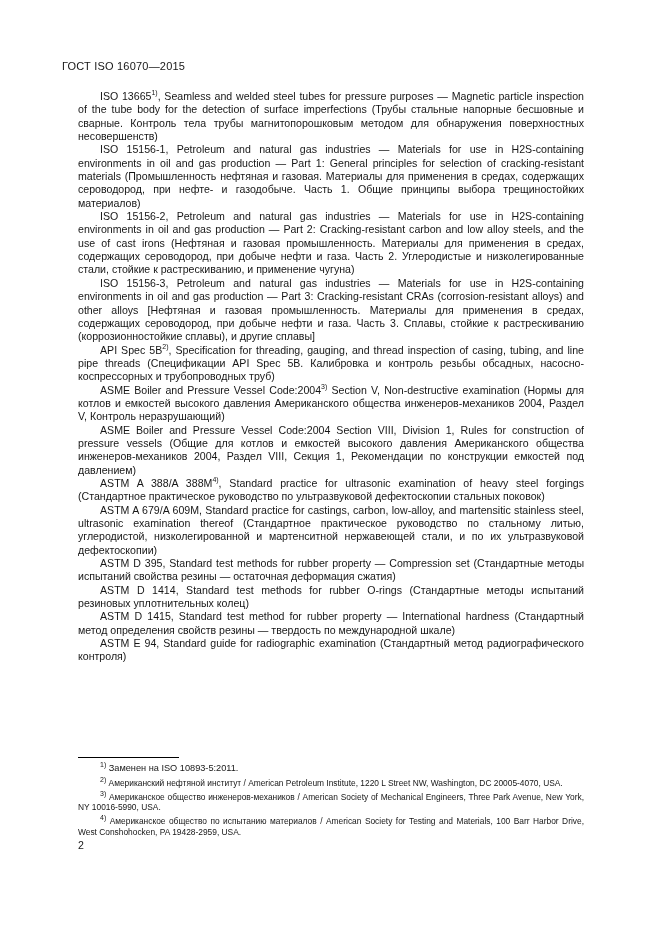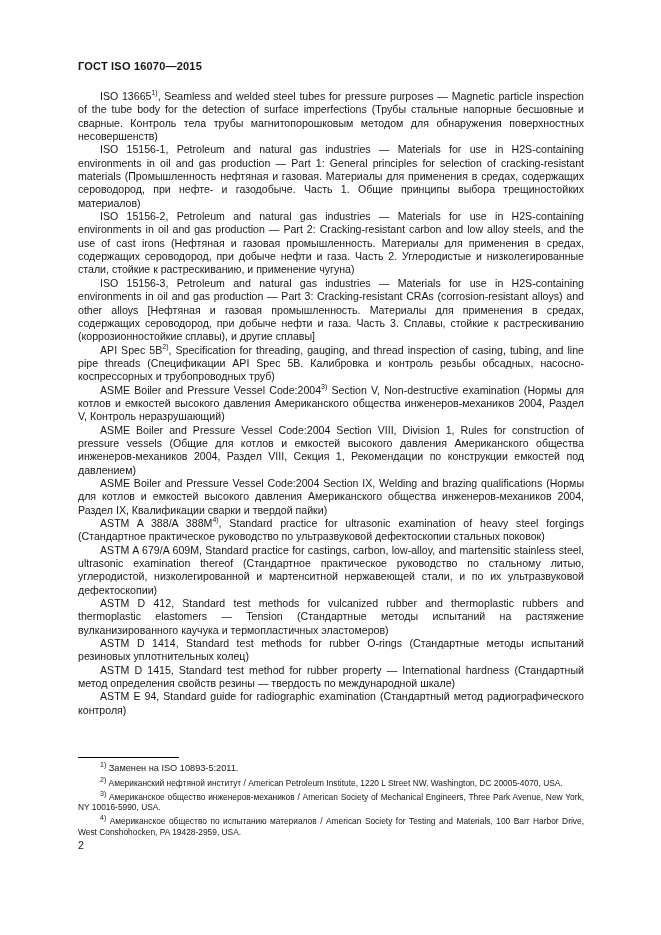--- a/index.html
+++ b/index.html
@@ -11,24 +11,24 @@
     position: relative;
     width: 661px;
     height: 935px;
     background: #ffffff;
     color: #161616;
     font-family: "Liberation Sans", sans-serif;
     overflow: hidden;
   }
   .running-header {
     position: absolute;
-    left: 78px;
+    left: 62px;
     top: 60px;
     font-size: 11px;
-    font-weight: bold;
+    font-weight: normal;
     letter-spacing: 0.2px;
     white-space: nowrap;
   }
   .references {
     position: absolute;
     left: 78px;
     top: 90px;
     width: 506px;
     font-size: 10.6px;
     line-height: 13.35px;
@@ -83,24 +83,23 @@
   <div class="running-header">ГОСТ ISO 16070—2015</div>
 
   <div class="references" id="references">
       <p>ISO 13665<sup>1)</sup>, Seamless and welded steel tubes for pressure purposes — Magnetic particle inspection of the tube body for the detection of surface imperfections (Трубы стальные напорные бесшовные и сварные. Контроль тела трубы магнитопорошковым методом для обнаружения поверхностных несовершенств)</p>
       <p>ISO 15156-1, Petroleum and natural gas industries — Materials for use in H2S-containing environments in oil and gas production — Part 1: General principles for selection of cracking-resistant materials (Промышленность нефтяная и газовая. Материалы для применения в средах, содержащих сероводород, при нефте- и газодобыче. Часть 1. Общие принципы выбора трещиностойких материалов)</p>
       <p>ISO 15156-2, Petroleum and natural gas industries — Materials for use in H2S-containing environments in oil and gas production — Part 2: Cracking-resistant carbon and low alloy steels, and the use of cast irons (Нефтяная и газовая промышленность. Материалы для применения в средах, содержащих сероводород, при добыче нефти и газа. Часть 2. Углеродистые и низколегированные стали, стойкие к растрескиванию, и применение чугуна)</p>
       <p>ISO 15156-3, Petroleum and natural gas industries — Materials for use in H2S-containing environments in oil and gas production — Part 3: Cracking-resistant CRAs (corrosion-resistant alloys) and other alloys [Нефтяная и газовая промышленность. Материалы для применения в средах, содержащих сероводород, при добыче нефти и газа. Часть 3. Сплавы, стойкие к растрескиванию (коррозионностойкие сплавы), и другие сплавы]</p>
       <p>API Spec 5B<sup>2)</sup>, Specification for threading, gauging, and thread inspection of casing, tubing, and line pipe threads (Спецификации API Spec 5B. Калибровка и контроль резьбы обсадных, насосно-коспрессорных и трубопроводных труб)</p>
       <p>ASME Boiler and Pressure Vessel Code:2004<sup>3)</sup> Section V, Non-destructive examination (Нормы для котлов и емкостей высокого давления Американского общества инженеров-механиков 2004, Раздел V, Контроль неразрушающий)</p>
       <p>ASME Boiler and Pressure Vessel Code:2004 Section VIII, Division 1, Rules for construction of pressure vessels (Общие для котлов и емкостей высокого давления Американского общества инженеров-механиков 2004, Раздел VIII, Секция 1, Рекомендации по конструкции емкостей под давлением)</p>
-      <p>ASME Boiler and Pressure Vessel Code:2004 Section IX, Welding and brazing qualifications (Нормы для котлов и емкостей высокого давления Американского общества инженеров-механиков 2004, Раздел IX, Квалификации сварки и твердой пайки)</p>
       <p>ASTM A 388/A 388M<sup>4)</sup>, Standard practice for ultrasonic examination of heavy steel forgings (Стандартное практическое руководство по ультразвуковой дефектоскопии стальных поковок)</p>
       <p>ASTM A 679/A 609M, Standard practice for castings, carbon, low-alloy, and martensitic stainless steel, ultrasonic examination thereof (Стандартное практическое руководство по стальному литью, углеродистой, низколегированной и мартенситной нержавеющей стали, и по их ультразвуковой дефектоскопии)</p>
-      <p>ASTM D 412, Standard test methods for vulcanized rubber and thermoplastic rubbers and thermoplastic elastomers — Tension (Стандартные методы испытаний на растяжение вулканизированного каучука и термопластичных эластомеров)</p>
+      <p>ASTM D 395, Standard test methods for rubber property — Compression set (Стандартные методы испытаний свойства резины — остаточная деформация сжатия)</p>
       <p>ASTM D 1414, Standard test methods for rubber O-rings (Стандартные методы испытаний резиновых уплотнительных колец)</p>
       <p>ASTM D 1415, Standard test method for rubber property — International hardness (Стандартный метод определения свойств резины — твердость по международной шкале)</p>
       <p>ASTM E 94, Standard guide for radiographic examination (Стандартный метод радиографического контроля)</p>
     </div>
 
   <div class="footnote-rule"></div>
 
   <div class="footnotes" id="footnotes">
       <p class="first"><sup>1)</sup> Заменен на ISO 10893-5:2011.</p>
       <p><sup>2)</sup> Американский нефтяной институт / American Petroleum Institute, 1220 L Street NW, Washington, DC 20005-4070, USA.</p>

